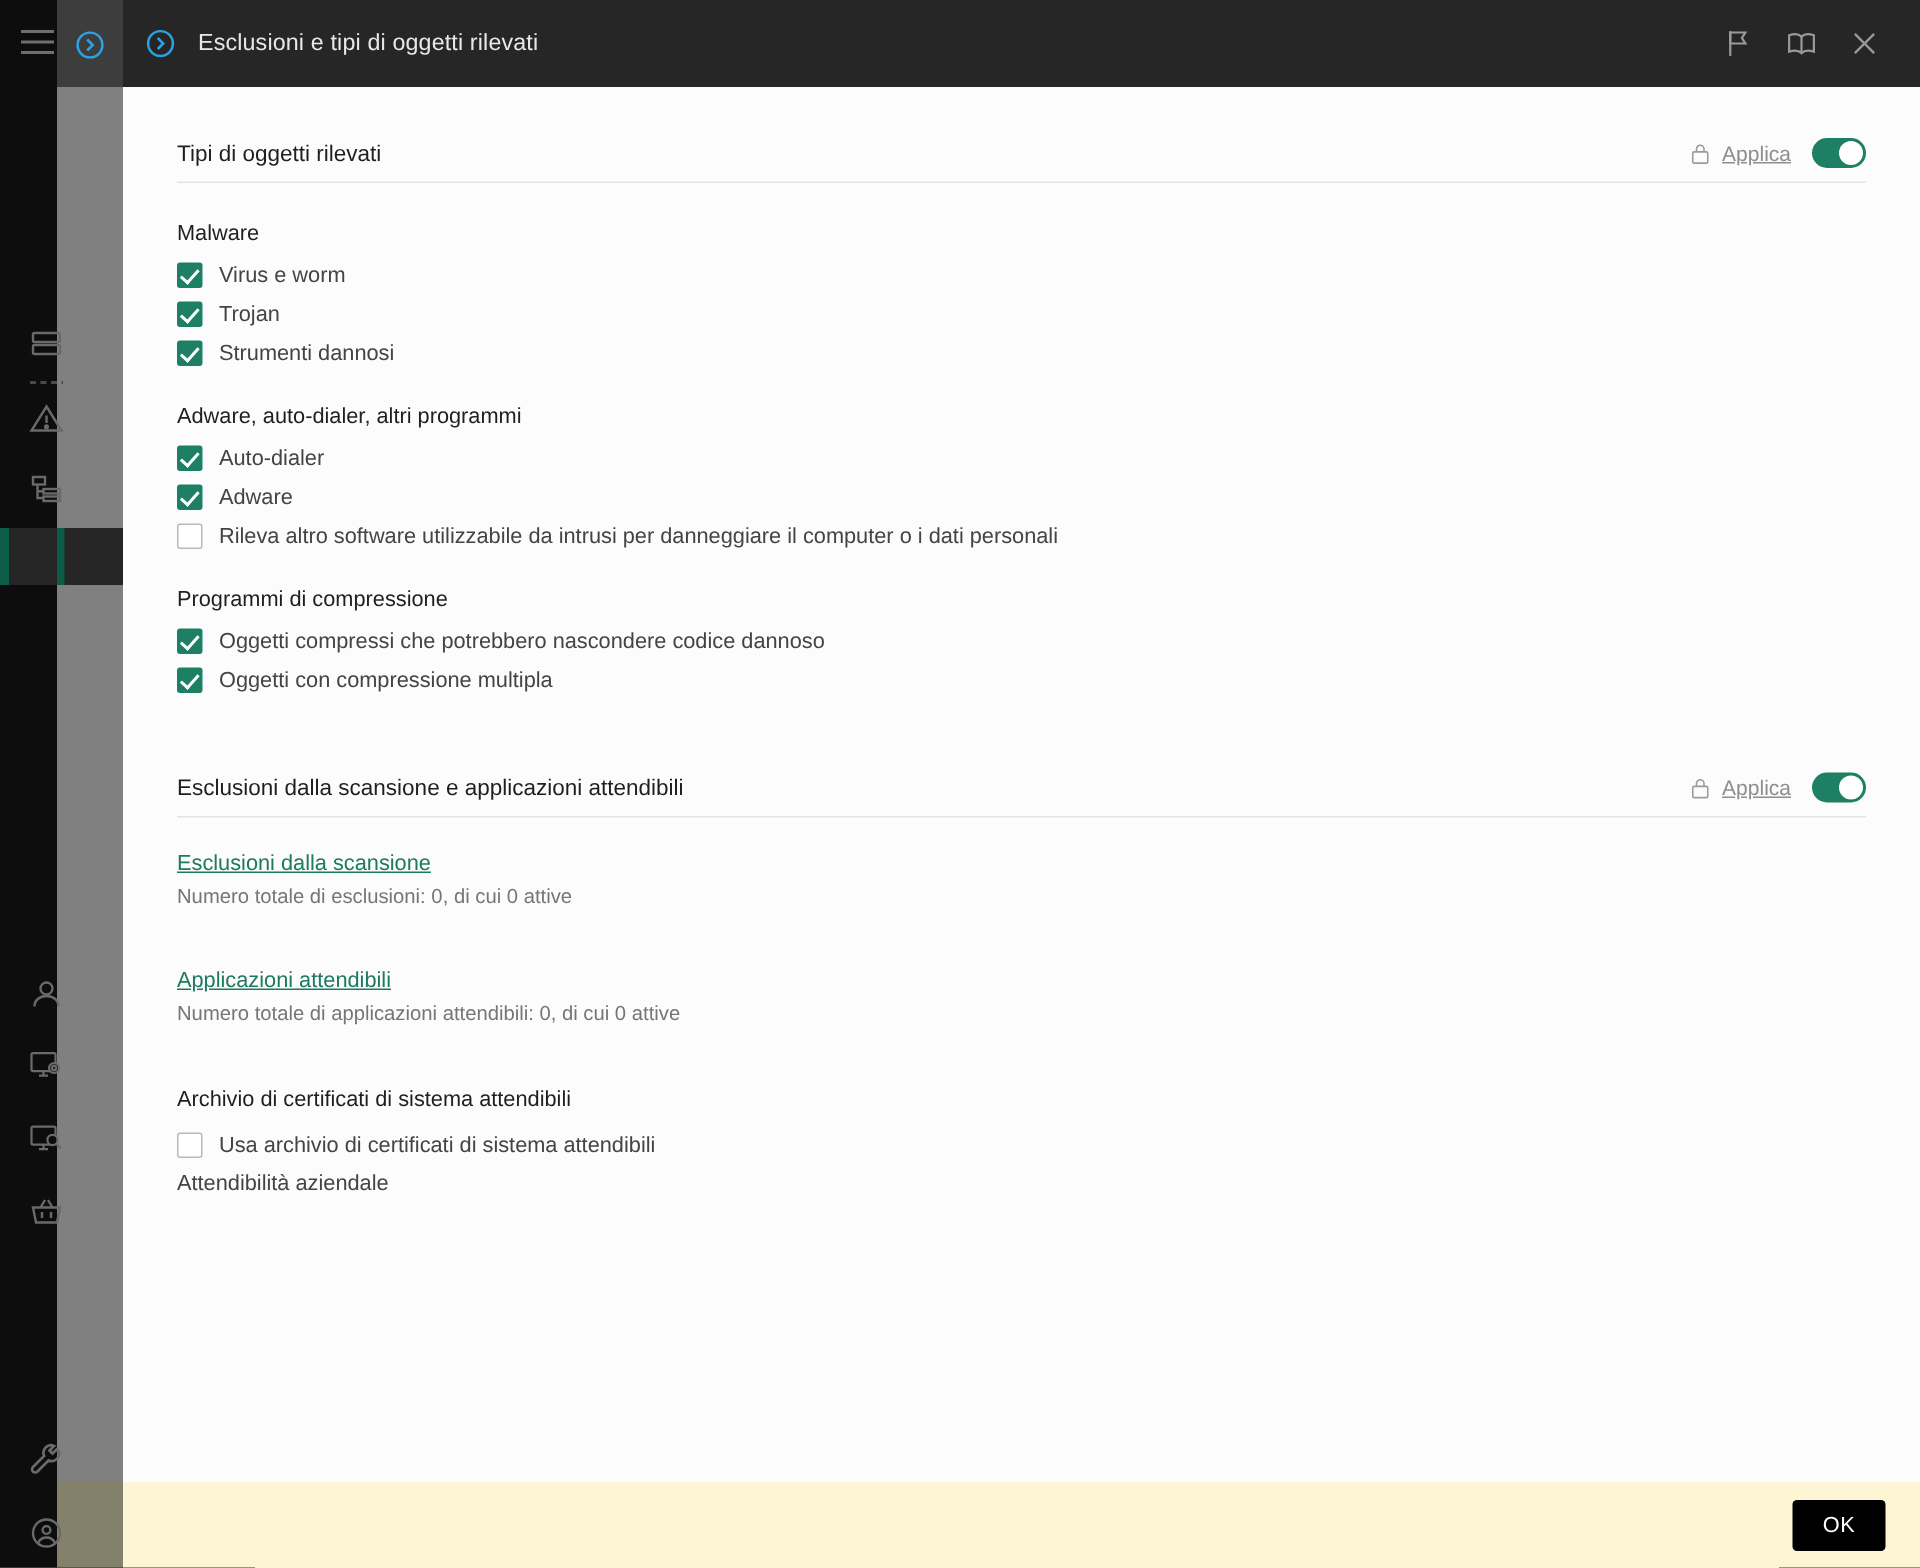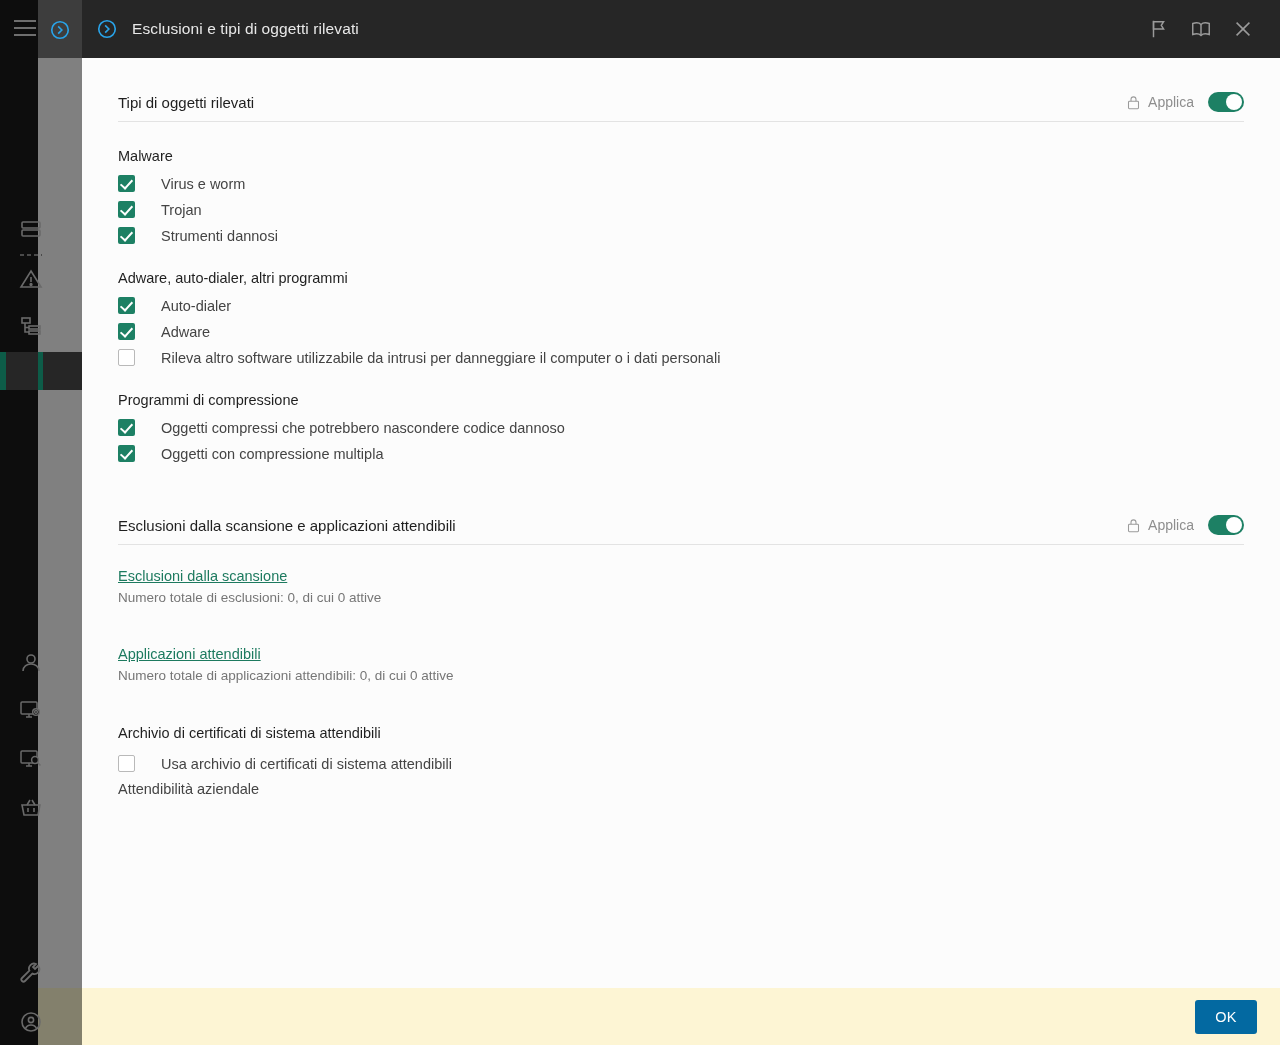--- a/index.html
+++ b/index.html
@@ -83,39 +83,39 @@
 
   .section-head {
     display: flex; align-items: center;
     padding: 34px 36px 9px 0; 
   }
   .section-head .sh-title {
     font-size: 15px; color: #1f1f1f; flex: 1;
   }
   .lock-icon { width: 15px; height: 17px; color: #9b9b9b; margin-right: 7px; }
   .lock-icon svg { width: 15px; height: 17px; display: block; }
-  .applica-lbl { font-size: 14px; color: #8e8e8e; margin-right: 14px; }
+  .applica-lbl { font-size: 14px; color: #8e8e8e; margin-right: 14px; text-decoration: underline; }
   .toggle {
     width: 36px; height: 20px; border-radius: 10px; background: #1d8064;
     position: relative; cursor: pointer; flex: none;
   }
   .toggle::after {
     content: ""; position: absolute; right: 2px; top: 2px;
     width: 16px; height: 16px; border-radius: 50%; background: #fff;
   }
   .hr {
     height: 1px; background: #e3e3e3; margin-right: 36px;
   }
 
   .group-title {
     font-size: 14.5px; color: #1f1f1f; margin: 26px 0 11px 0;
   }
 
   .cb-row {
-    display: flex; align-items: center; margin: 0 0 9px 0; cursor: pointer; gap: 15px;
+    display: flex; align-items: center; margin: 0 0 9px 0; cursor: pointer;
   }
   .cb {
     width: 17px; height: 17px; border-radius: 2px; flex: none;
     margin-right: 11px; position: relative;
   }
   .cb.on { background: #1d8064; }
   .cb.off { background: #fff; border: 1px solid #b9b9b9; }
   .cb.on::after {
     content: ""; position: absolute; left: 5px; top: 2px;
     width: 5px; height: 10px; border: solid #fff;
@@ -133,21 +133,21 @@
   }
 
   .plain-text { font-size: 14.5px; color: #444; margin-top: 2px; }
 
   .footer {
     flex: 0 0 57px; background: #fdf5d4;
     display: flex; align-items: center; justify-content: flex-end;
     padding-right: 23px;
   }
   .ok-btn {
-    min-width: 62px; height: 34px; background: #0369a1; color: #fff;
+    min-width: 62px; height: 34px; background: #000000; color: #fff;
     border: none; border-radius: 3px; font-size: 14.5px;
     font-family: "Liberation Sans", sans-serif; cursor: pointer;
     padding: 0 18px; letter-spacing: .4px;
   }
 </style>
 </head>
 <body>
 
 <div id="root">
 

